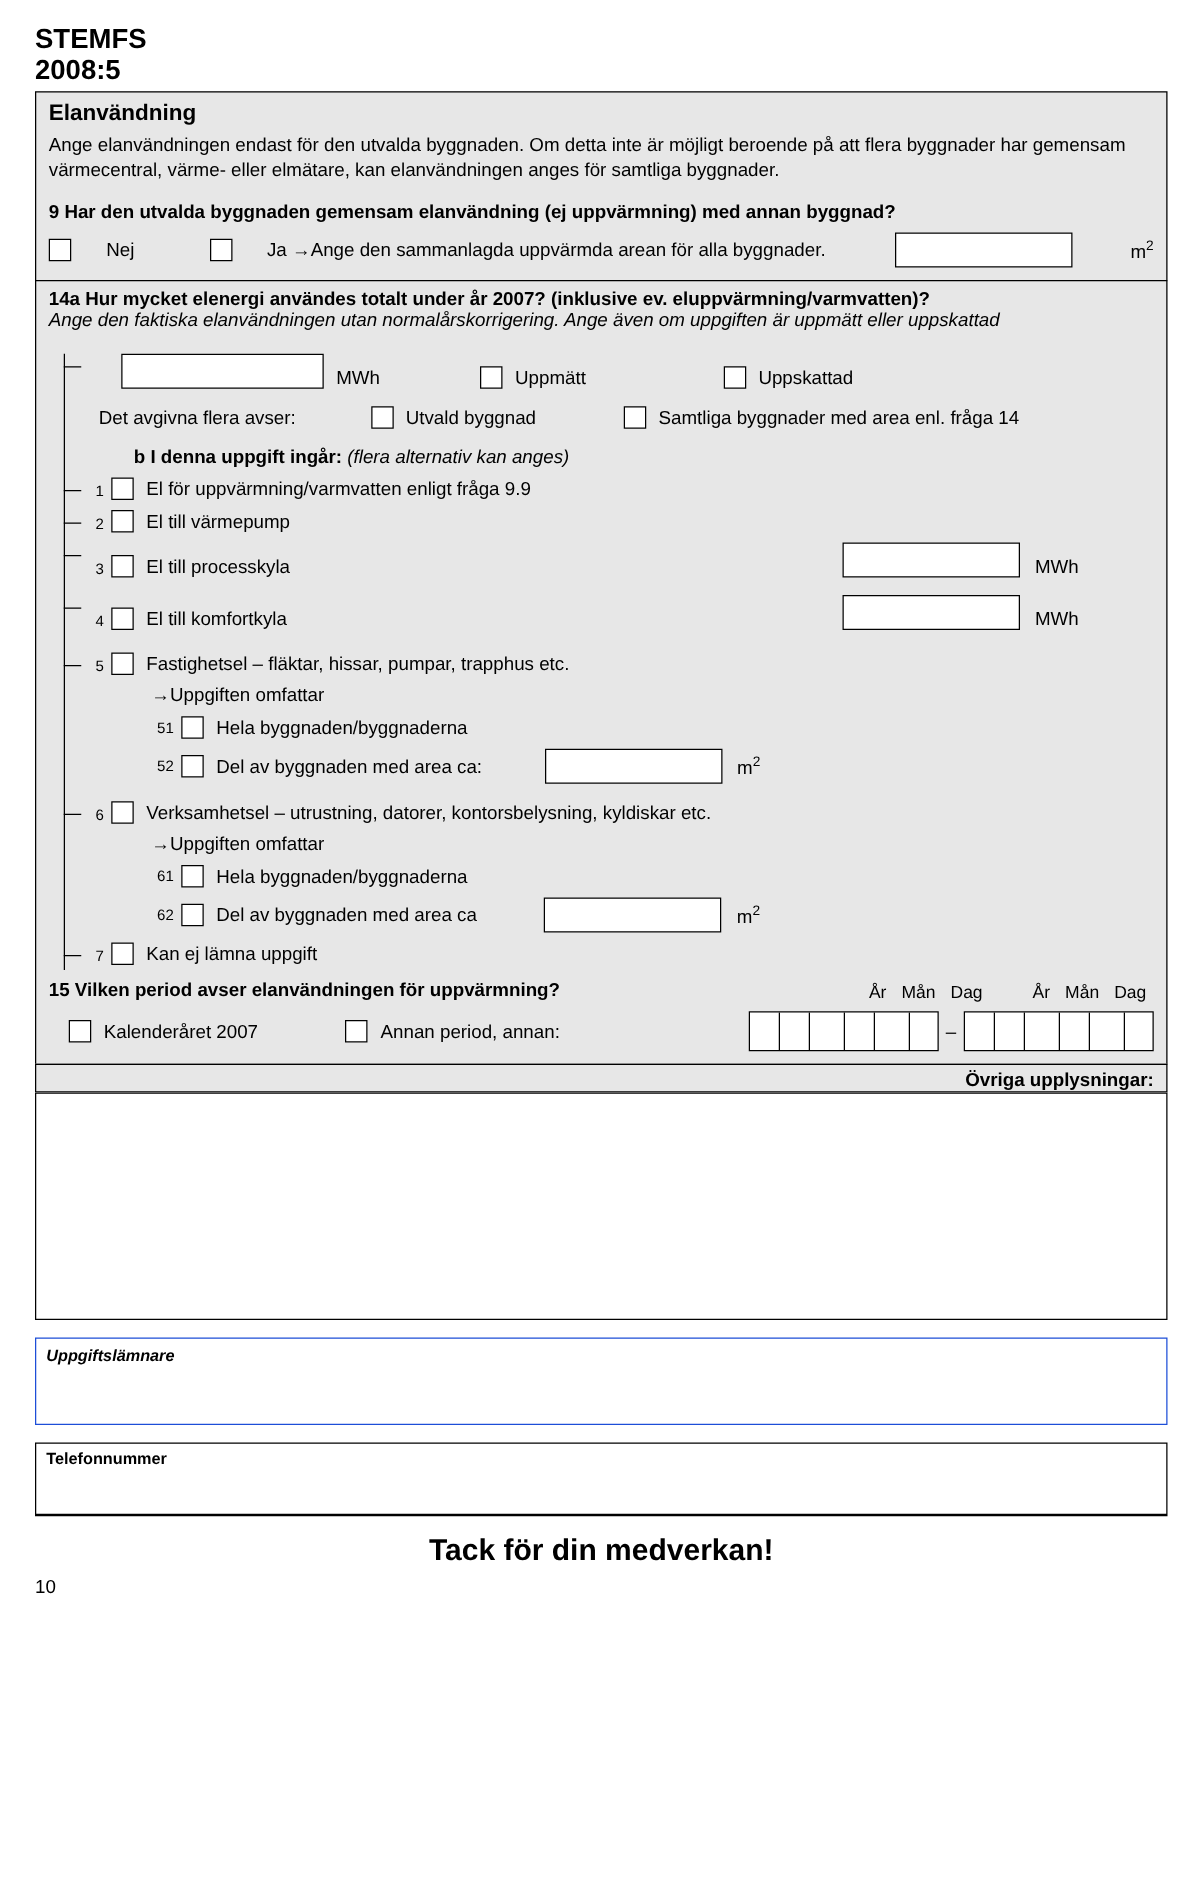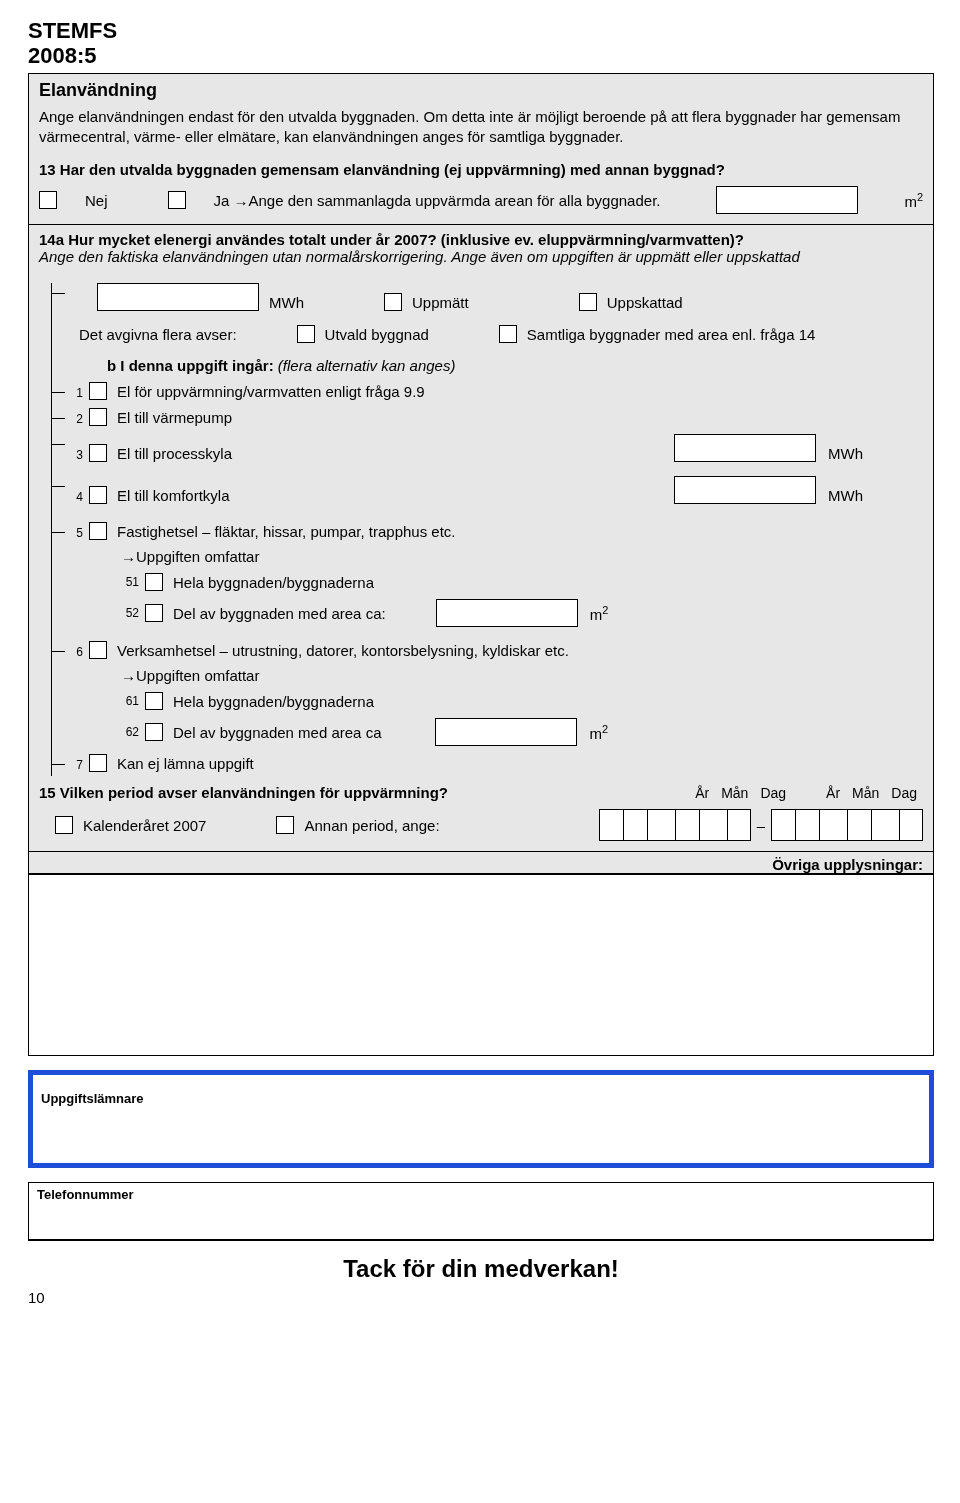--- a/index.html
+++ b/index.html
@@ -131,21 +131,21 @@
 <body>
 
 <div class="page">
   <div class="hdr-title">STEMFS</div>
   <div class="hdr-title">2008:5</div>
 
   <div class="panel">
     <div class="section-title">Elanvändning</div>
     <div class="intro">Ange elanvändningen endast för den utvalda byggnaden. Om detta inte är möjligt beroende på att flera byggnader har gemensam värmecentral, värme- eller elmätare, kan elanvändningen anges för samtliga byggnader.</div>
 
-    <div class="bold mt14">13 Har den utvalda byggnaden gemensam elanvändning (ej uppvärmning) med annan byggnad?</div>
+    <div class="bold mt14">9 Har den utvalda byggnaden gemensam elanvändning (ej uppvärmning) med annan byggnad?</div>
     <div class="row mt8" style="gap:18px;">
       <span class="cb"></span>
       <span>Nej</span>
       <span style="width:24px;"></span>
       <span class="cb"></span>
       <span>Ja →Ange den sammanlagda uppvärmda arean för alla byggnader.</span>
       <span class="gap"></span>
       <span class="field w140"></span>
       <span style="width:10px;"></span>
       <span><span>m</span><span class="sup">2</span></span>
@@ -287,42 +287,42 @@
       </tbody>
         </table>
     </div>
 
     <div class="row mt8" style="align-items:center;">
       <span style="width:16px;"></span>
       <span class="cb"></span>
       <span>Kalenderåret 2007</span>
       <span style="width:70px;"></span>
       <span class="cb"></span>
-      <span>Annan period, ange:</span>
+      <span>Annan period, annan:</span>
       <span class="gap"></span>
       <span class="date-box" style="width:150px;">
         <span class="seg" style="width:23px;"></span><span class="seg" style="width:23px;"></span>
         <span class="seg" style="width:23px;"></span><span class="seg" style="width:23px;"></span>
         <span class="seg" style="width:23px;"></span><span class="seg" style="width:23px;"></span>
       </span>
       <span style="padding:0 6px;">–</span>
       <span class="date-box" style="width:150px;">
         <span class="seg" style="width:23px;"></span><span class="seg" style="width:23px;"></span>
         <span class="seg" style="width:23px;"></span><span class="seg" style="width:23px;"></span>
         <span class="seg" style="width:23px;"></span><span class="seg" style="width:23px;"></span>
       </span>
     </div>
   </div>
 
   <div class="panel" style="padding:4px 10px 0 10px; background:#e7e7e7;text-align:right;">
     <div class="bold">Övriga upplysningar:</div>
   </div>
   <div class="tall-box"></div>
 
-  <div style="border:5px solid #1d4ed8; min-height:56px; margin-top:14px; padding:16px 8px;">
+  <div style="border:1px solid #1d4ed8; min-height:56px; margin-top:14px; padding:6px 8px;font-style:italic;">
     <div class="bold small">Uppgiftslämnare</div>
   </div>
 
   <div class="footer-row" style="margin-top:14px;">
     <div class="footer-cell">
       <div class="bold small">Telefonnummer</div>
     </div>
   </div>
 
   <div class="thanks">Tack för din medverkan!</div>

